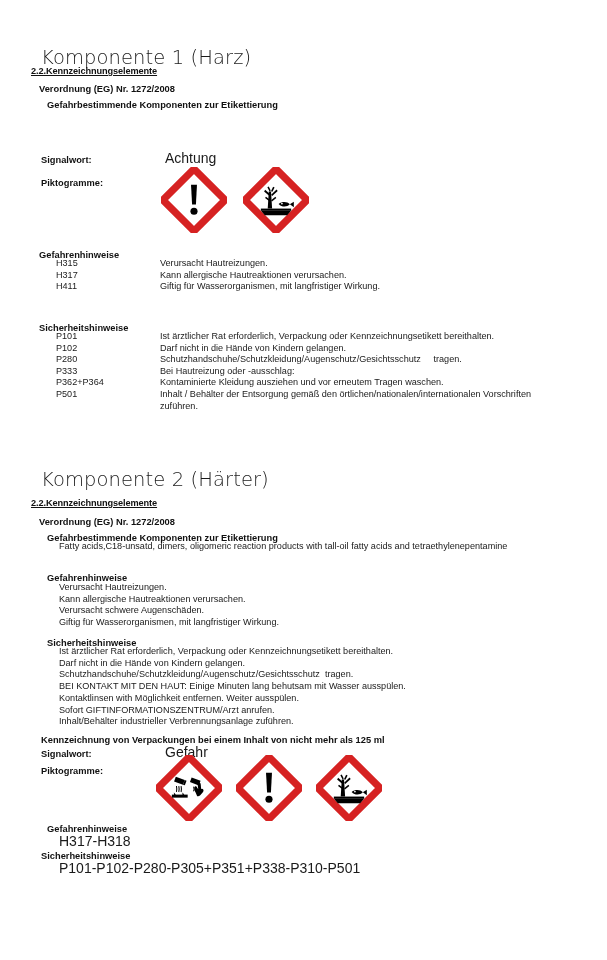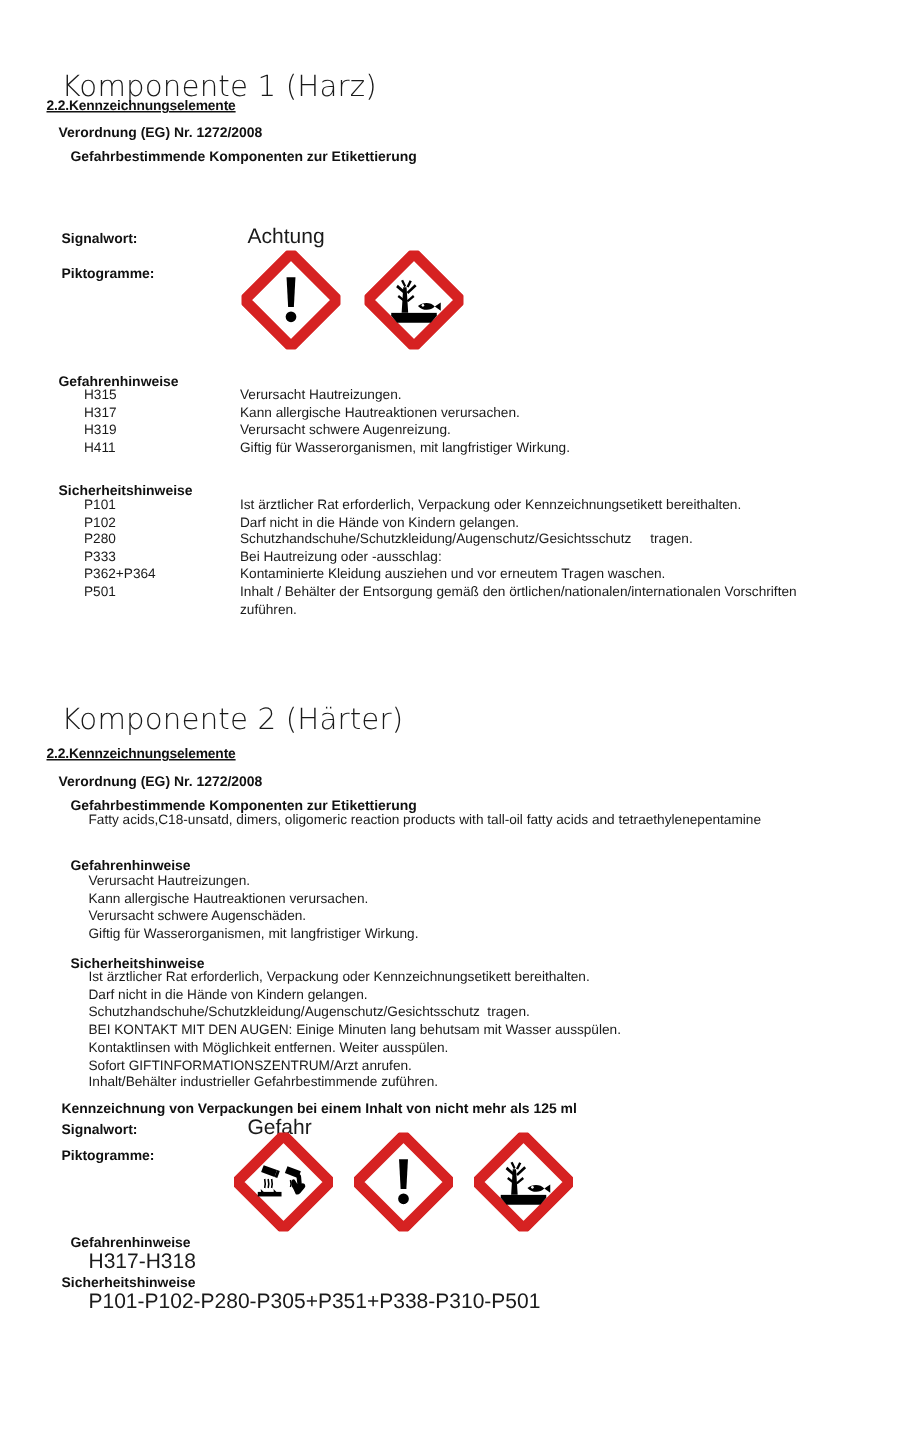--- a/index.html
+++ b/index.html
@@ -188,24 +188,20 @@
   <div class="abs" style="left:56px; top:258px; width:545px;">
     <div class="code-row">
       <span class="code">H315</span>
       <span class="desc">Verursacht Hautreizungen.</span>
     </div>
     <div class="code-row">
       <span class="code">H317</span>
       <span class="desc">Kann allergische Hautreaktionen verursachen.</span>
     </div>
     <div class="code-row">
-      <span class="code">H319</span>
-      <span class="desc">Verursacht schwere Augenreizung.</span>
-    </div>
-    <div class="code-row">
       <span class="code">H411</span>
       <span class="desc">Giftig für Wasserorganismen, mit langfristiger Wirkung.</span>
     </div>
   </div>
 
   <div class="abs" style="left:39px; top:317px;">
     <span class="sub-bold">Sicherheitshinweise</span>
   </div>
 
   <div class="abs" style="left:56px; top:331px; width:548px;">
@@ -267,24 +263,24 @@
   </div>
 
   <div class="abs" style="left:47px; top:632px;">
     <span class="sub-bold">Sicherheitshinweise</span>
   </div>
 
   <div class="abs" style="left:59px; top:646px; width:545px;">
     <div class="simple-row">Ist ärztlicher Rat erforderlich, Verpackung oder Kennzeichnungsetikett bereithalten.</div>
     <div class="simple-row">Darf nicht in die Hände von Kindern gelangen.</div>
     <div class="simple-row" style="white-space:pre;">Schutzhandschuhe/Schutzkleidung/Augenschutz/Gesichtsschutz  tragen.</div>
-    <div class="simple-row">BEI KONTAKT MIT DEN AUGEN: Einige Minuten lang behutsam mit Wasser ausspülen.</div>
+    <div class="simple-row">BEI KONTAKT MIT DEN HAUT: Einige Minuten lang behutsam mit Wasser ausspülen.</div>
     <div class="simple-row">Kontaktlinsen with Möglichkeit entfernen. Weiter ausspülen.</div>
     <div class="simple-row">Sofort GIFTINFORMATIONSZENTRUM/Arzt anrufen.</div>
-    <div class="simple-row">Inhalt/Behälter industrieller Gefahrbestimmende zuführen.</div>
+    <div class="simple-row">Inhalt/Behälter industrieller Verbrennungsanlage zuführen.</div>
   </div>
 
   <div class="abs" style="left:41px; top:729px;">
     <span class="label-bold">Kennzeichnung von Verpackungen bei einem Inhalt von nicht mehr als 125 ml</span>
   </div>
 
   <div class="abs" style="left:41px; top:743px;">
     <span class="label-bold">Signalwort:</span>
   </div>
   <div class="abs" style="left:165px; top:743px;">

